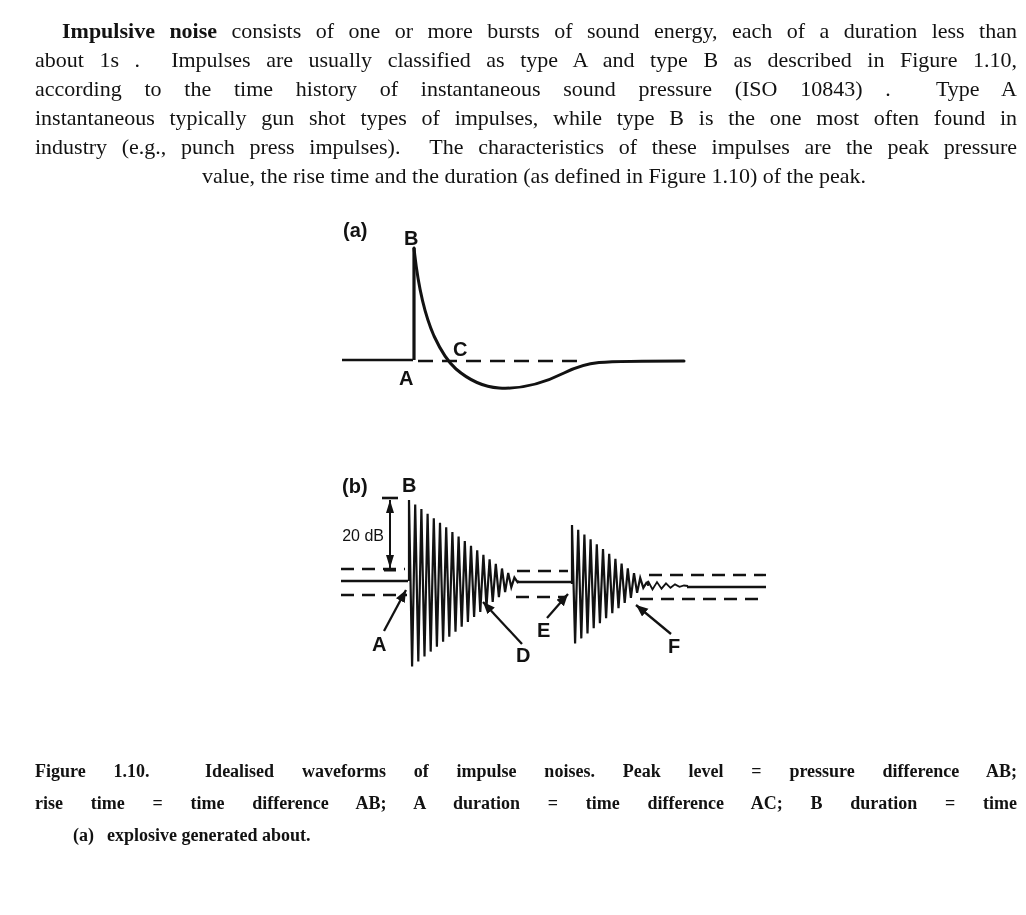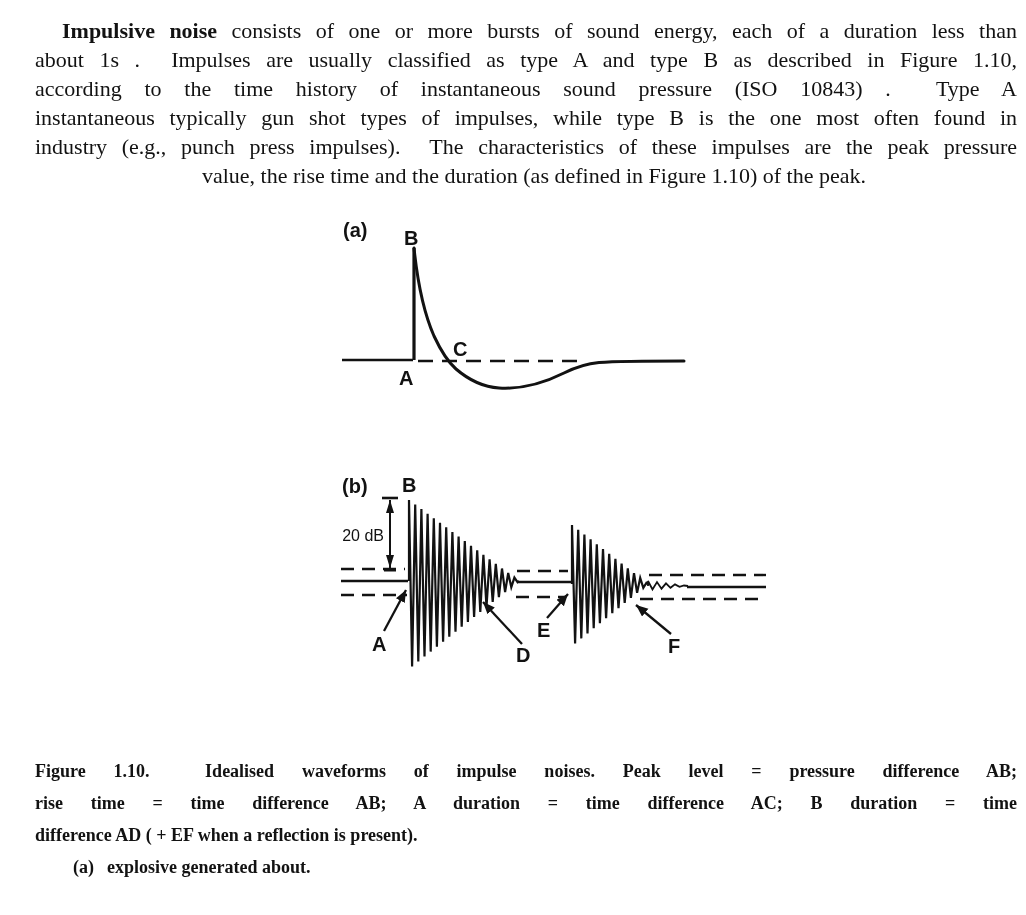--- a/index.html
+++ b/index.html
@@ -80,17 +80,16 @@
       <text x="67" y="27" font-size="20" font-weight="bold" font-family="&quot;Liberation Sans&quot;, sans-serif" fill="#121212" text-anchor="start">B</text>
       <text x="37" y="186" font-size="20" font-weight="bold" font-family="&quot;Liberation Sans&quot;, sans-serif" fill="#121212" text-anchor="start">A</text>
       <text x="181" y="197" font-size="20" font-weight="bold" font-family="&quot;Liberation Sans&quot;, sans-serif" fill="#121212" text-anchor="start">D</text>
       <text x="202" y="172" font-size="20" font-weight="bold" font-family="&quot;Liberation Sans&quot;, sans-serif" fill="#121212" text-anchor="start">E</text>
       <text x="333" y="188" font-size="20" font-weight="bold" font-family="&quot;Liberation Sans&quot;, sans-serif" fill="#121212" text-anchor="start">F</text>
     </svg>
 
   <div class="caption">
     <div class="cjline">Figure 1.10.&nbsp; Idealised waveforms of impulse noises. Peak level = pressure difference AB;</div>
     <div class="cjline">rise time = time difference AB; A duration = time difference AC; B duration = time</div>
-    <div class="clline">difference AD ( + EF when a reflection is present).</div>
     <div class="citem"><span class="marker">(a)</span><span>explosive generated about.</span></div>
   </div>
 
 </div>
 
 </body></html>

